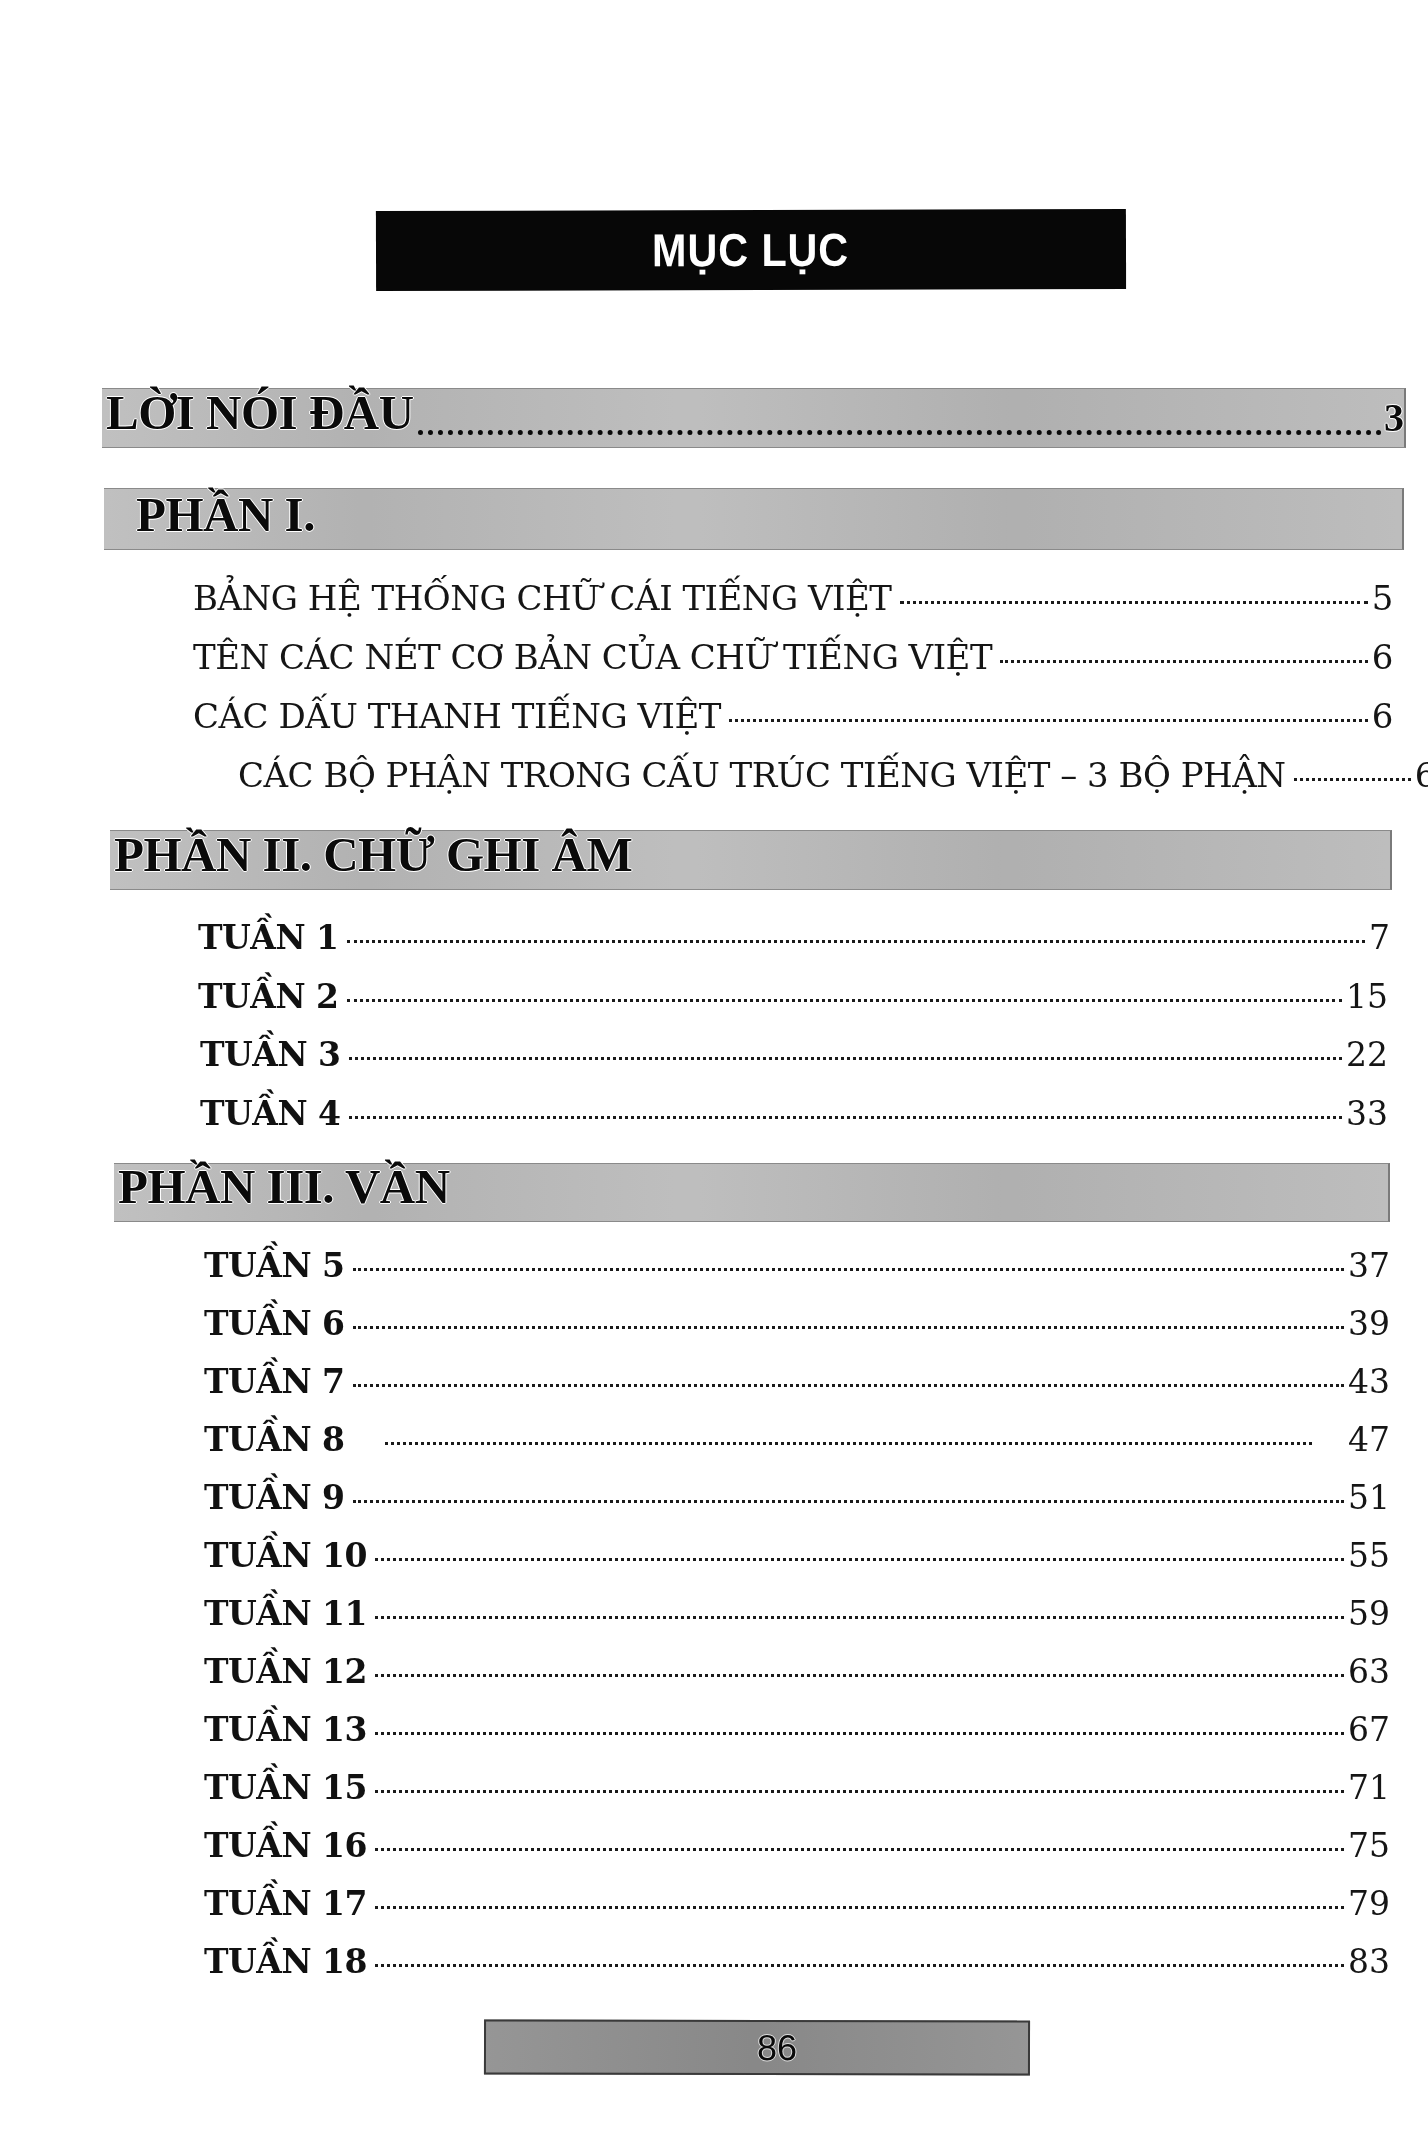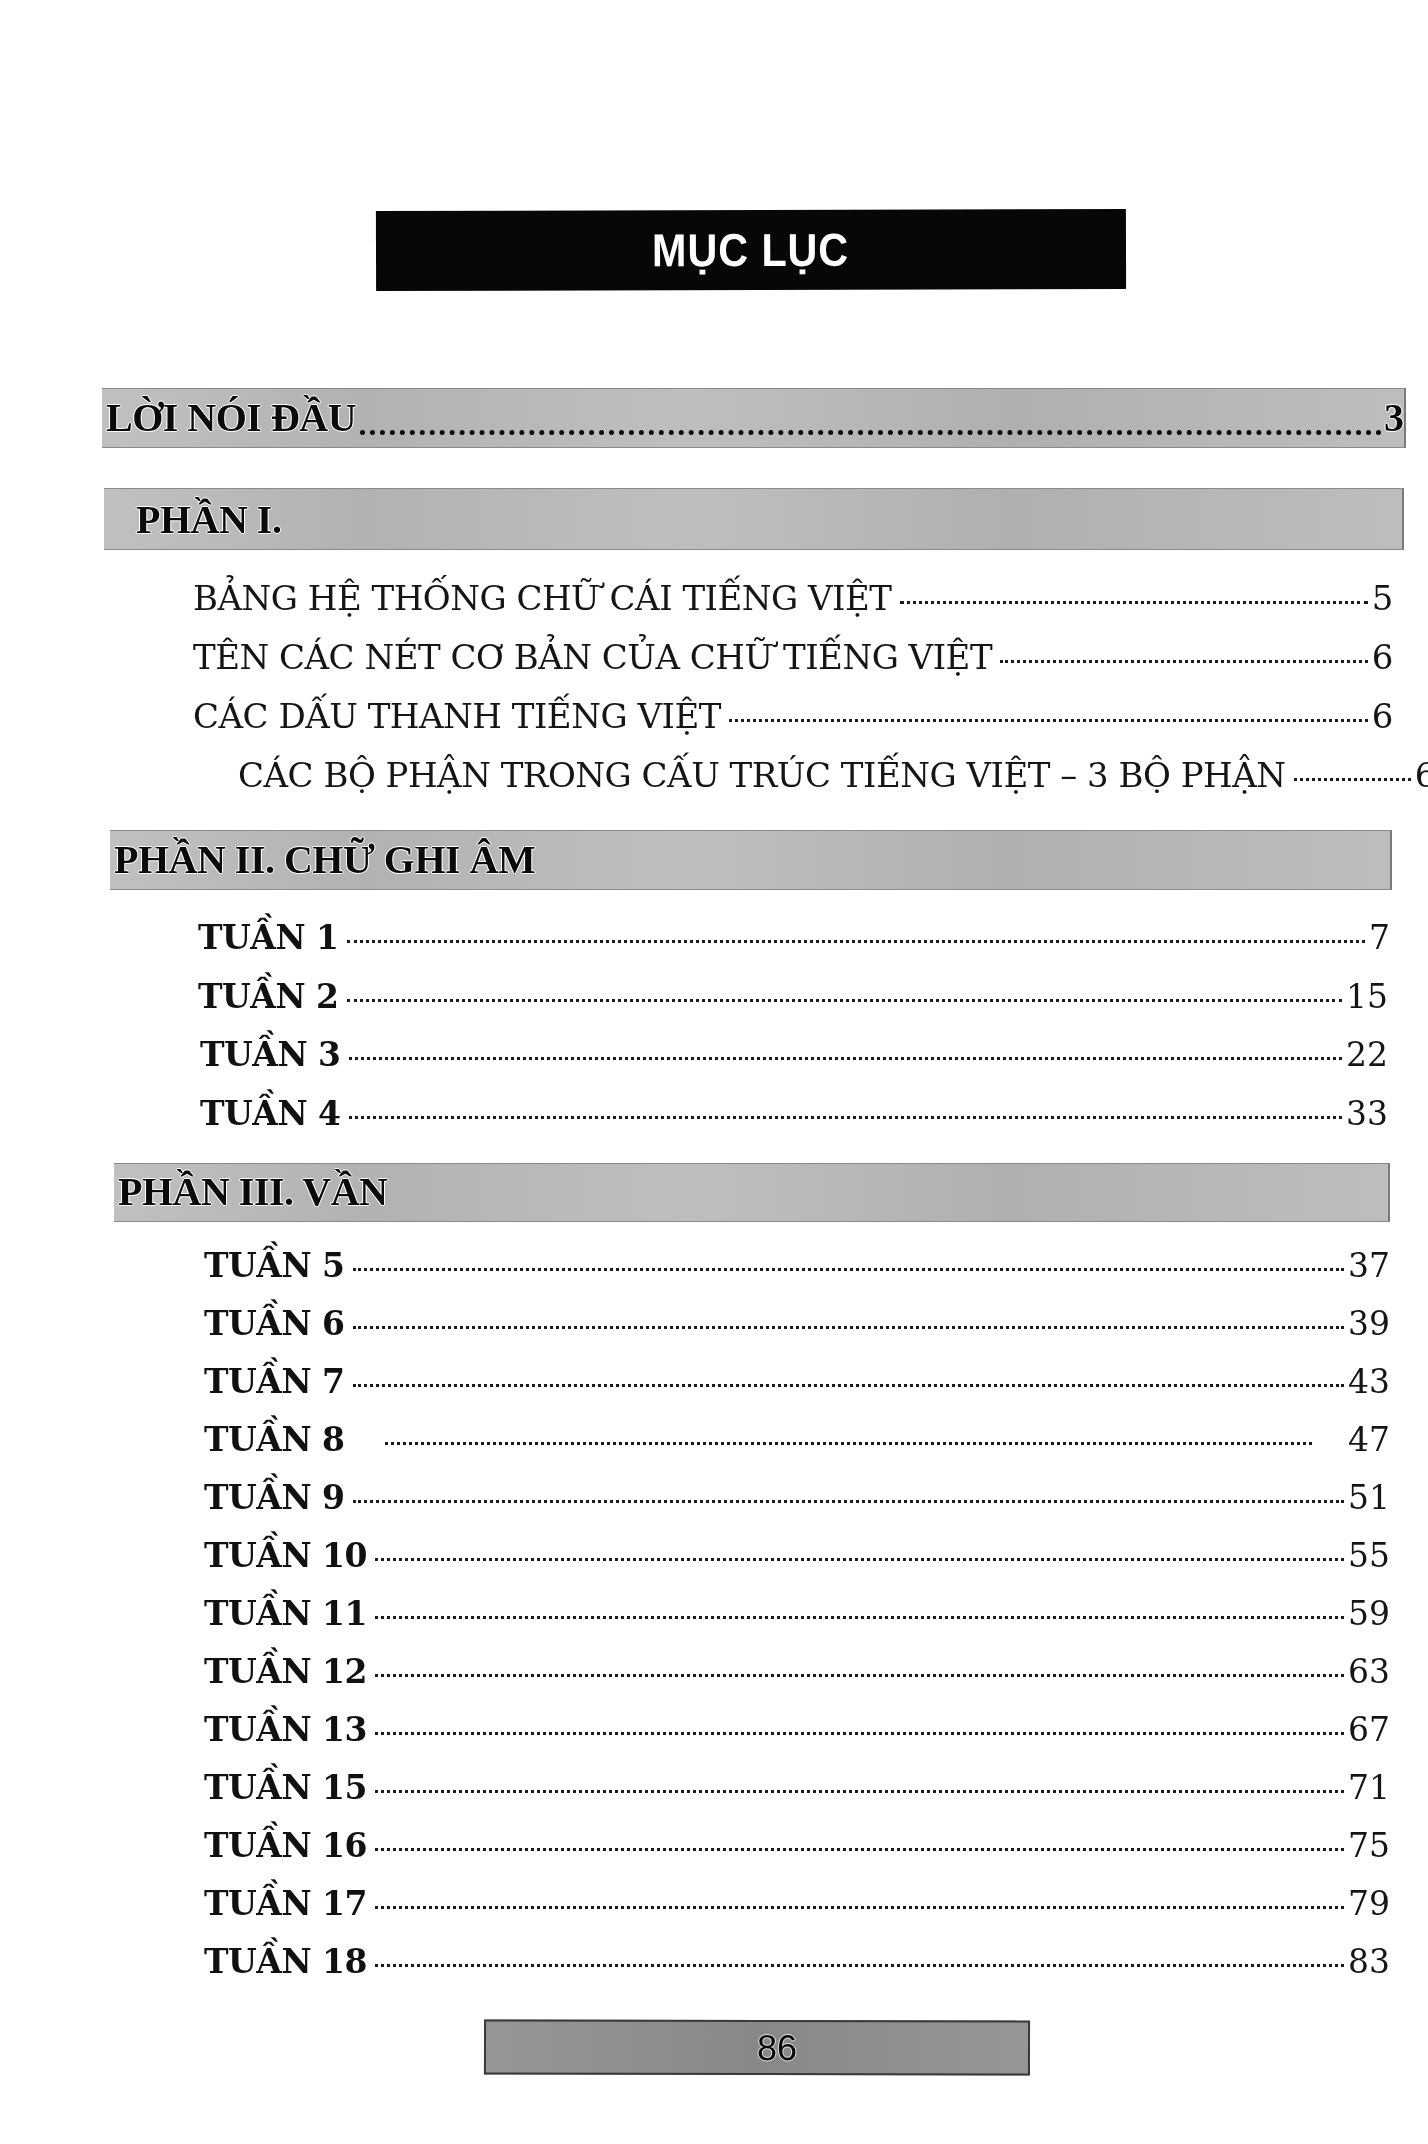--- a/index.html
+++ b/index.html
@@ -46,21 +46,21 @@
       border-right: 2px solid #7a7a7a;
       display: flex;
       align-items: flex-end;
       box-sizing: border-box;
       padding-left: 4px;
       padding-bottom: 6px;
     }
     .section-bar .sec-label {
       font-family: "Liberation Serif", "DejaVu Serif", serif;
       font-weight: bold;
-      font-size: 40px;
+      font-size: 49px;
       color: #0a0a0a;
       text-shadow: 1px 0 0 #fff, -1px 0 0 #fff, 0 1px 0 #fff, 0 -1px 0 #fff;
       white-space: nowrap;
       letter-spacing: -0.5px;
     }
     .section-bar.with-page .sec-label {
       flex: 0 0 auto;
     }
     .section-bar .sec-dots {
       flex: 1 1 auto;

